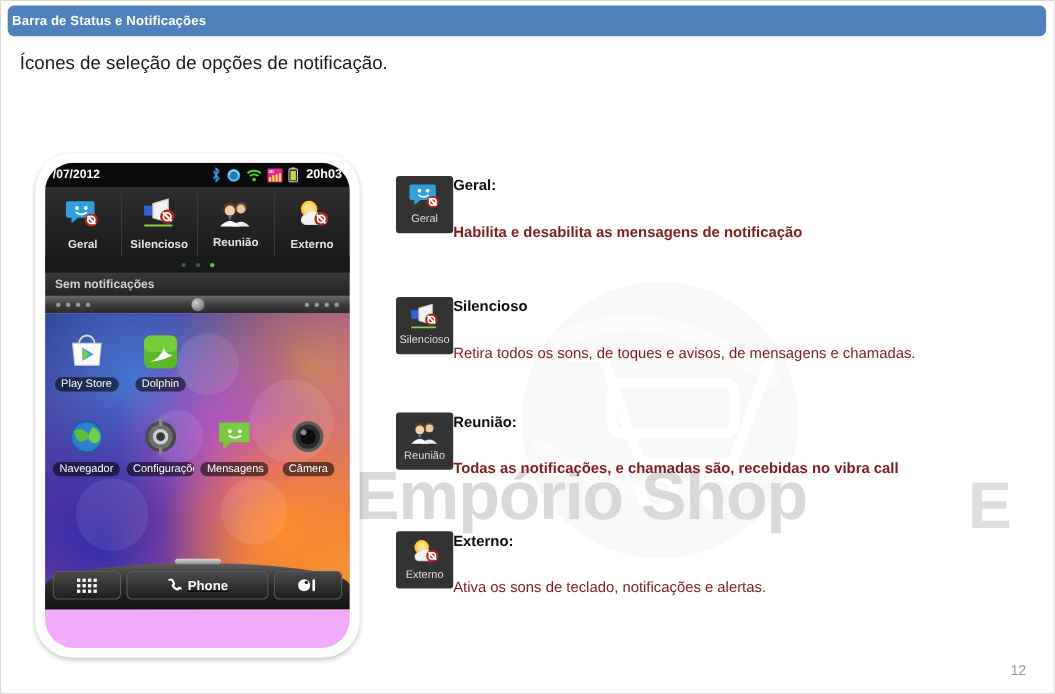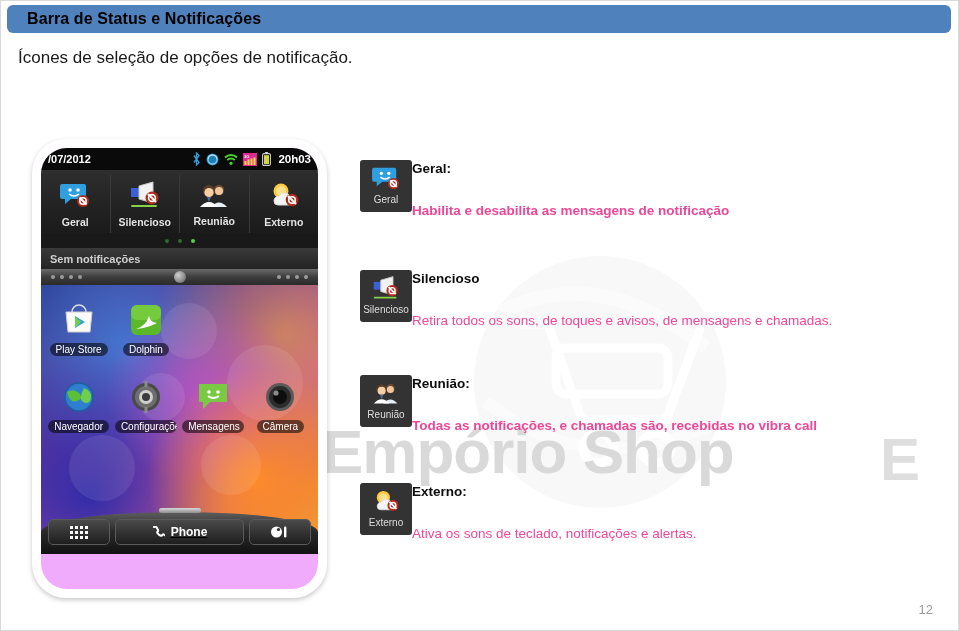--- a/index.html
+++ b/index.html
@@ -35,24 +35,24 @@
     position: absolute;
     left: 7px; top: 5px;
     width: 944px; height: 28px;
     background: #4f81bd;
     border-radius: 6px;
     display: flex;
     align-items: center;
     z-index: 40;
   }
   .header-title {
-    color: #000000;
-    font-size: 16px;
+    color: #ffffff;
+    font-size: 12px;
     font-weight: bold;
-    padding-left: 20px;
+    padding-left: 4px;
     letter-spacing: .1px;
     white-space: nowrap;
   }
 
   
   .caption {
     position: absolute;
     left: 18px; top: 48px;
     font-size: 17px;
     color: #1a1a1a;
@@ -341,21 +341,21 @@
     padding-top: 1px;
   }
   .desc-title {
     font-size: 13.5px;
     font-weight: bold;
     color: #0d0d0d;
     line-height: 1.2;
   }
   .desc-body {
     font-size: 13.5px;
-    color: #ec4899;
+    color: #7f1d1d;
     margin-top: 26px;
     line-height: 1.2;
     white-space: nowrap;
   }
   .desc-body.bold { font-weight: bold; }
 
   
   .page-num {
     position: absolute;
     right: 26px; bottom: 14px;

